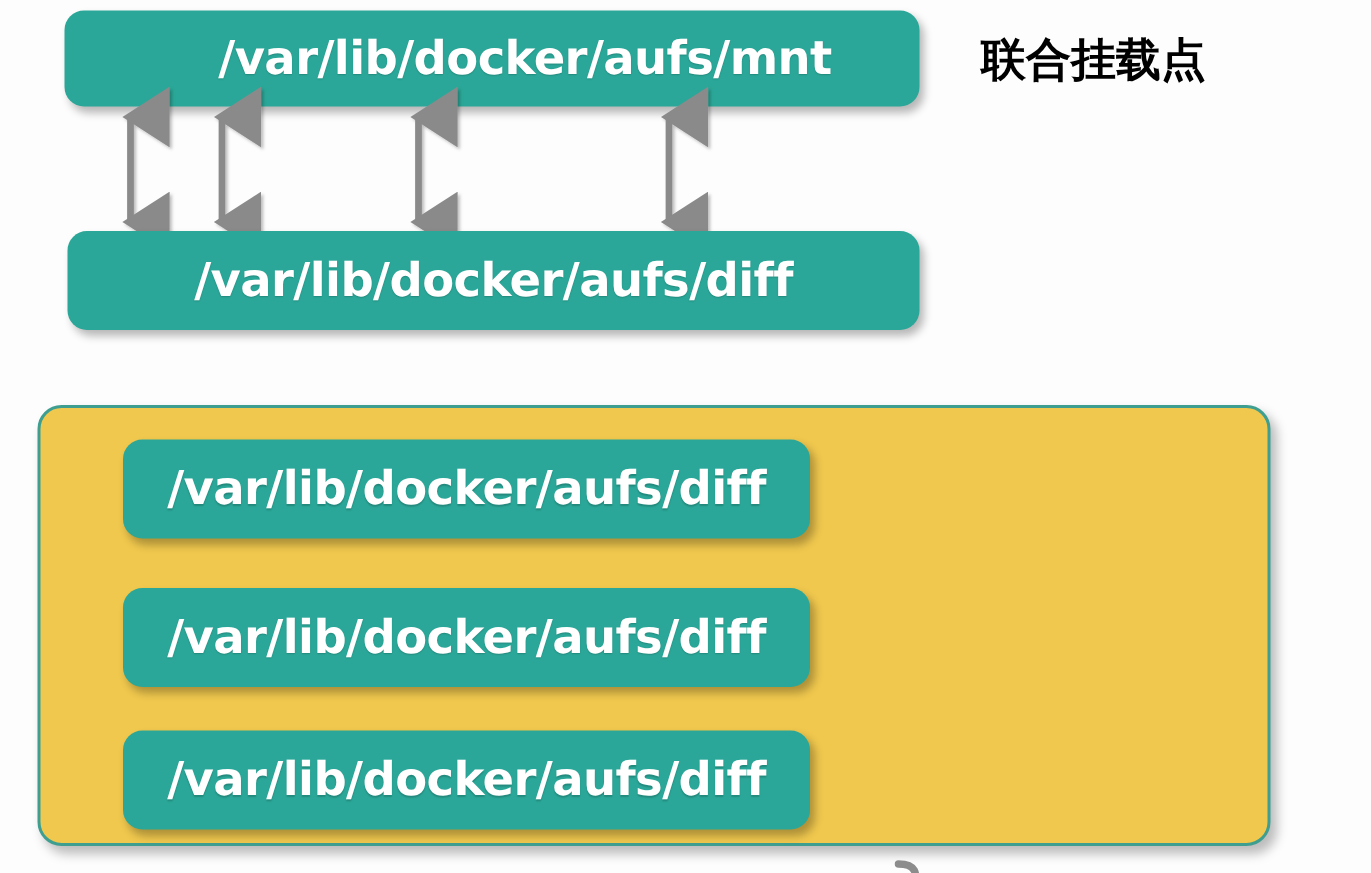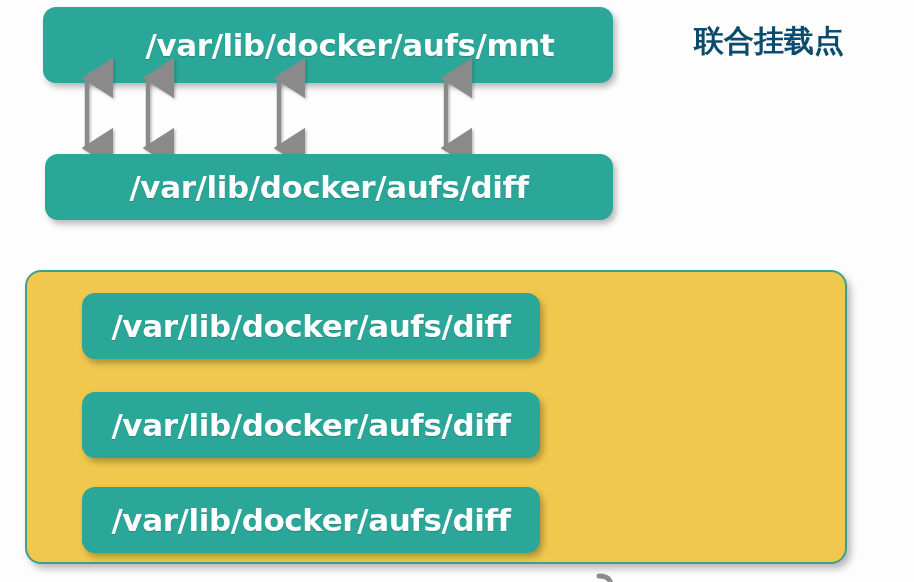--- a/index.html
+++ b/index.html
@@ -34,21 +34,21 @@
     color: #ffffff;
     font-family: "DejaVu Sans", "Liberation Sans", sans-serif;
     font-weight: bold;
     font-size: 31px;
     letter-spacing: -0.4px;
     line-height: 1;
     white-space: nowrap;
     text-shadow: 0 1px 1px rgba(0,0,0,0.18);
   }
 
-  #box-mnt   { left: 43px; top: 7px;   width: 570px; height: 76px; padding-left: 44px; }
+  #box-mnt   { left: 43px; top: 7px;   width: 570px; height: 64px; padding-left: 44px; }
   #box-diff-container { left: 45px; top: 154px; width: 568px; height: 66px; }
 
   
   #yellow-box {
     position: absolute;
     left: 25px;
     top: 270px;
     width: 822px;
     height: 294px;
     background: #F0C84E;
@@ -71,27 +71,26 @@
 
   
   #arrows { position: absolute; left: 0; top: 0; width: 914px; height: 582px; pointer-events: none; }
 
   
   #brace { position: absolute; left: 558px; top: 300px; width: 60px; height: 240px; }
 
   
   .side-label {
     position: absolute;
-    color: #0c4a6e;
+    color: #000000;
     font-family: "DejaVu Sans", "Liberation Sans", sans-serif;
     font-size: 30px;
     font-weight: bold;
     line-height: 38px;
     white-space: pre-line;
-    margin-left: 40px;
   }
   #label-union     { left: 654px; top: 22px; }
   #label-container { left: 654px; top: 152px; }
 </style>
 </head>
 <body>
 
 <div id="canvas">
 
   <div class="teal-box" id="box-mnt">

